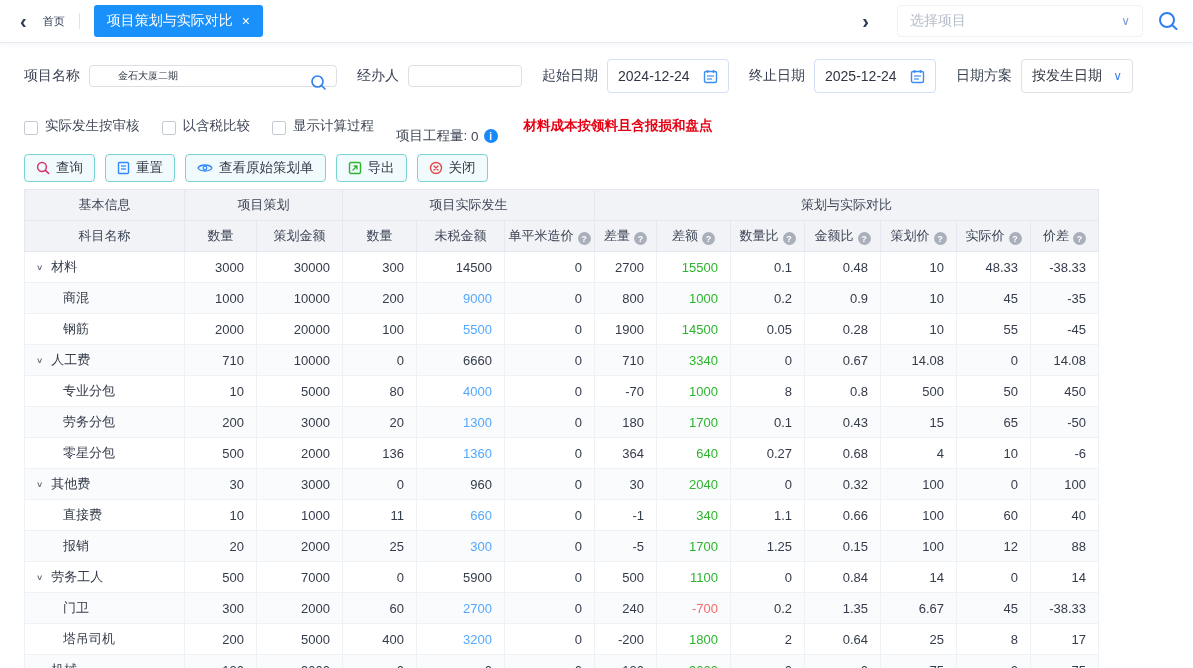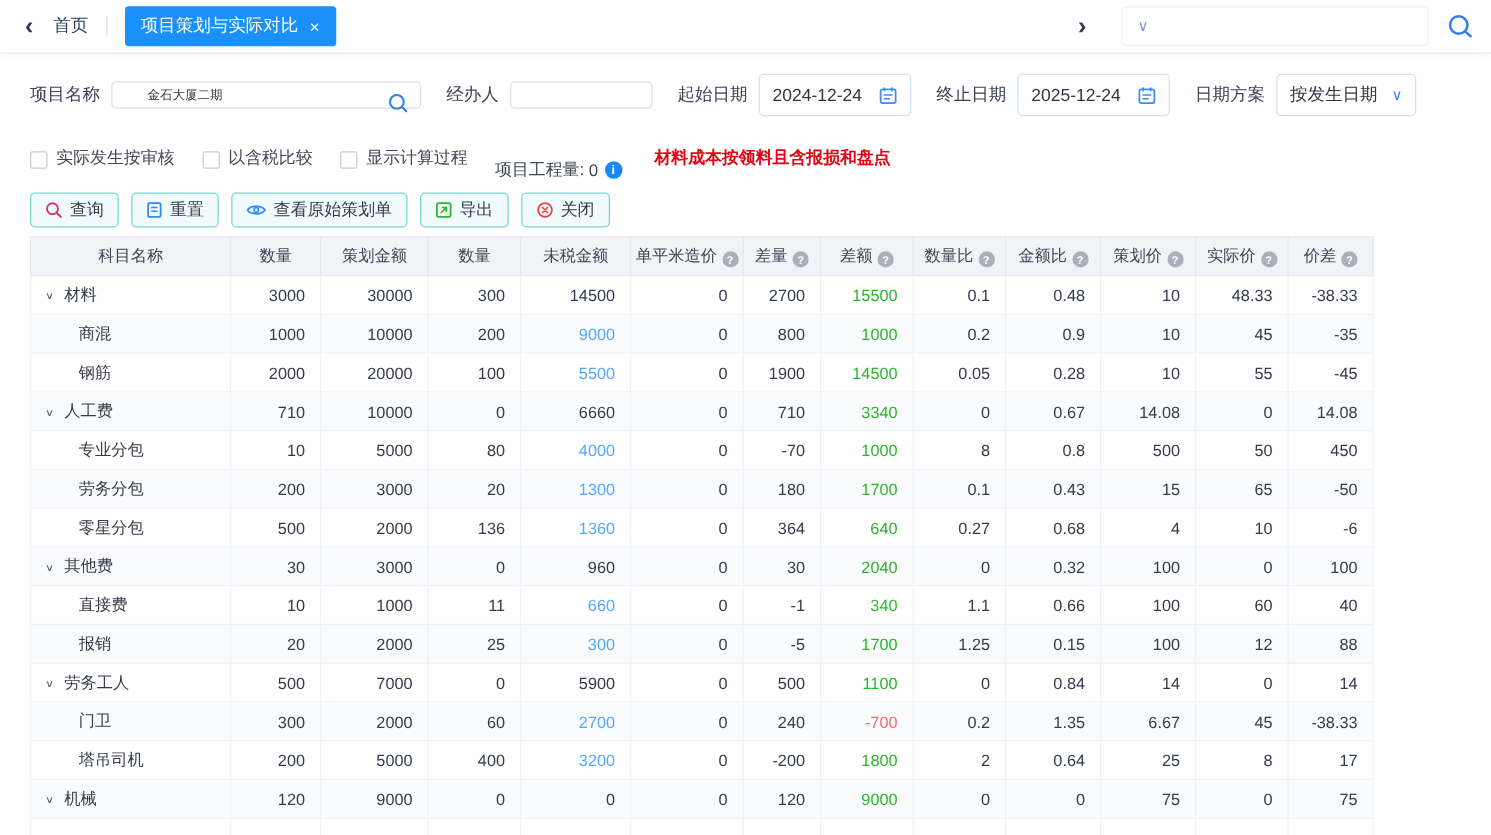--- a/index.html
+++ b/index.html
@@ -4,21 +4,21 @@
 <style>
   * { margin:0; padding:0; box-sizing:border-box; }
   html,body { width:1193px; height:668px; overflow:hidden; background:#fff;
     font-family:"Liberation Sans","DejaVu Sans",sans-serif; }
 
   
   .tabbar { height:43px; display:flex; align-items:center; padding:0 14px;
     background:#fff; border-bottom:1px solid #e7eaf0; box-shadow:0 2px 4px rgba(40,60,90,.05); }
   .nav-chev { font-size:20px; font-weight:bold; color:#2c3a52; cursor:pointer; line-height:1;
     padding:0 6px; user-select:none; }
-  .home-tab { font-size:14px; color:#2c3a52; margin:0 14px 0 10px; cursor:pointer; }
+  .home-tab { font-size:11px; color:#2c3a52; margin:0 14px 0 10px; cursor:pointer; }
   .tab-divider { width:1px; height:16px; background:#dde1e8; margin-right:14px; }
   .active-tab { background:#1990fa; color:#fff; border-radius:3px; padding:7px 13px;
     font-size:14px; display:flex; align-items:center; gap:9px; cursor:pointer; }
   .active-tab .x { font-size:14px; line-height:1; cursor:pointer; }
   .tabbar-right { margin-left:auto; display:flex; align-items:center; }
   .project-select { width:246px; height:32px; background:#fff; border:1px solid #eef1f6;
     border-radius:4px; display:flex; align-items:center; padding:0 12px; margin:0 14px 0 22px; cursor:pointer; }
   .project-select .ph { color:#b6bdc8; font-size:14px; flex:1; }
   .project-select .chev { color:#7d9bd8; font-size:12px; }
   .top-search { display:flex; align-items:center; cursor:pointer; }
@@ -87,20 +87,21 @@
   <span class="nav-chev">‹</span>
   <span class="home-tab">首页</span>
   <span class="tab-divider"></span>
   <span class="active-tab">
     <span>项目策划与实际对比</span>
     <span class="x">×</span>
   </span>
   <div class="tabbar-right">
     <span class="nav-chev">›</span>
     <span class="project-select">
+      <span class="ph">选择项目</span>
       <span class="chev">∨</span>
     </span>
     <span class="top-search">
       <svg width="22" height="22" viewBox="0 0 22 22" fill="none">
         <circle cx="10" cy="10" r="7" stroke="#2d7ff0" stroke-width="2"></circle>
         <line x1="15.5" y1="15.5" x2="19.5" y2="19" stroke="#2d7ff0" stroke-width="2" stroke-linecap="round"></line>
       </svg>
     </span>
   </div>
 </div>
@@ -220,20 +221,26 @@
         <col style="width:62px">
           <col style="width:74px">
           <col style="width:74px">
         <col style="width:76px">
           <col style="width:76px">
           <col style="width:74px">
         <col style="width:68px">
       </colgroup>
       <thead id="thead">
           <tr>
+            <th colspan="1">基本信息</th>
+            <th colspan="2">项目策划</th>
+            <th colspan="3">项目实际发生</th>
+            <th colspan="7">策划与实际对比</th>
+          </tr>
+          <tr>
             <th>科目名称</th>
             <th>数量</th>
             <th>策划金额</th>
             <th>数量</th>
             <th>未税金额</th>
             <th>单平米造价<span class="q-ico">?</span></th>
             <th>差量<span class="q-ico">?</span></th>
             <th>差额<span class="q-ico">?</span></th>
             <th>数量比<span class="q-ico">?</span></th>
             <th>金额比<span class="q-ico">?</span></th>

